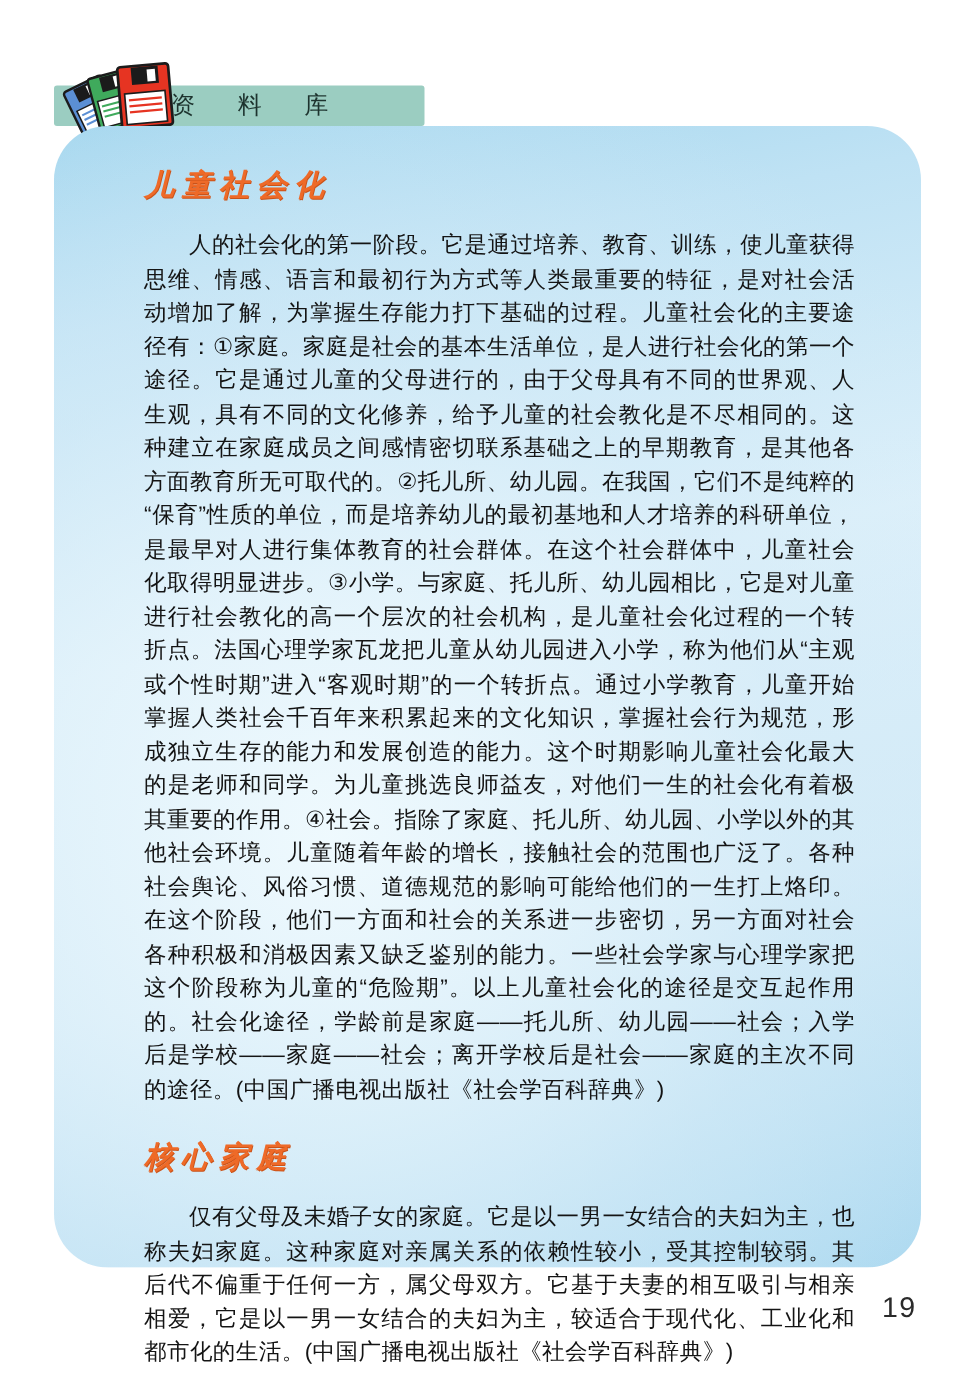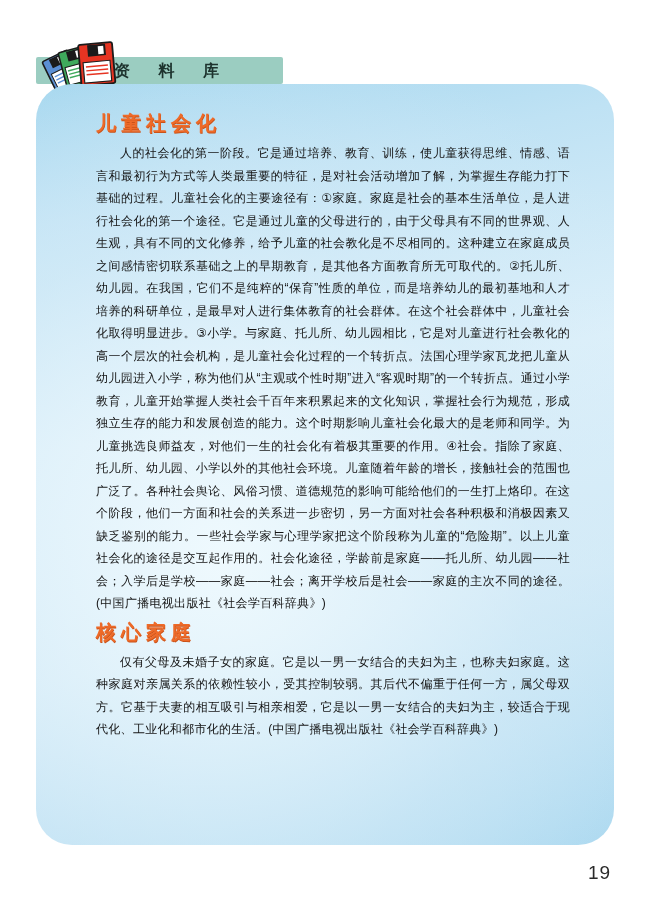--- a/index.html
+++ b/index.html
@@ -14,21 +14,21 @@
   .tab{
     position:absolute;left:36px;top:57px;width:247px;height:27px;
     background:#9bcdc1;
     border-radius:2px;
   }
   .tab-label{
     display:block;
     padding-left:78px;
     line-height:27px;
     font-size:16px;
-    font-weight:700;
+    font-weight:400;
     letter-spacing:12px;
     color:#1d332e;
     white-space:nowrap;
   }
 
   
   .floppy-wrap{
     position:absolute;left:38px;top:40px;width:84px;height:72px;
   }
   .floppy-wrap svg{display:block;width:100%;height:100%;}
@@ -44,26 +44,27 @@
     padding:26px 44px 0 60px;
   }
 
   .section-heading{
     margin:0;
     font-size:20px;
     font-weight:bold;
     letter-spacing:5px;
     color:#ee6a28;
     text-shadow:0.5px 0.5px 0 #c9531a;
+    font-style:italic;
   }
-  .section-heading.second{margin-top:4px;}
+  .section-heading.second{margin-top:20px;}
 
   .section-body{
-    margin:5px 0 0 0;
-    font-size:12px;
+    margin:16px 0 0 0;
+    font-size:15px;
     line-height:22.5px;
     letter-spacing:0.3px;
     color:#141414;
     text-align:justify;
     text-indent:2em;
     text-justify:inter-ideograph;
   }
 
   .page-number{
     position:absolute;left:588px;top:862px;

